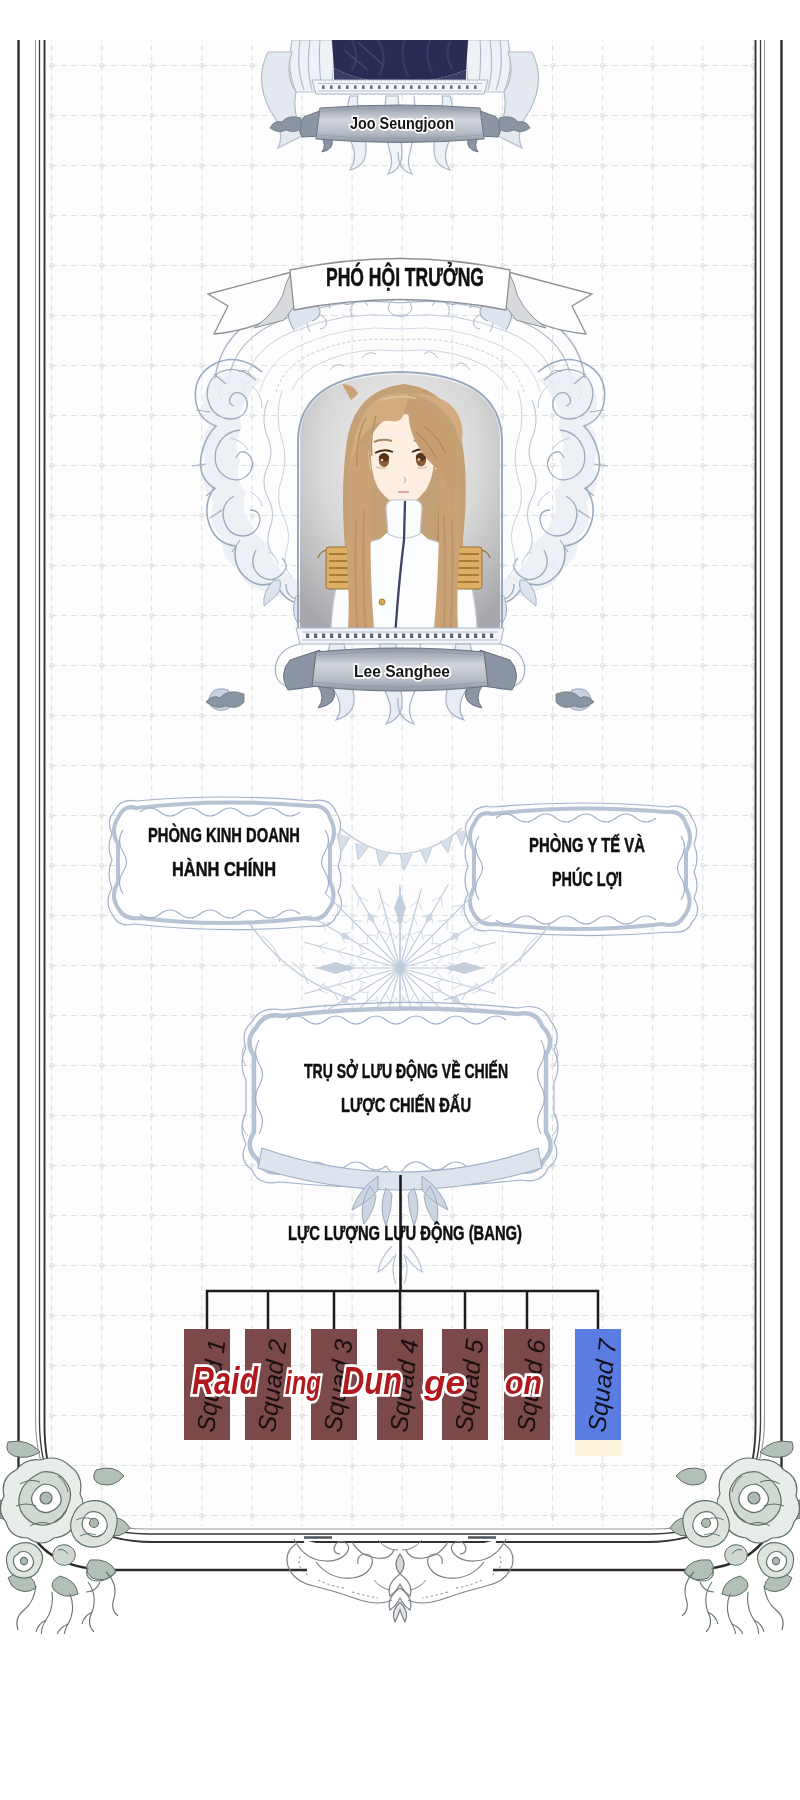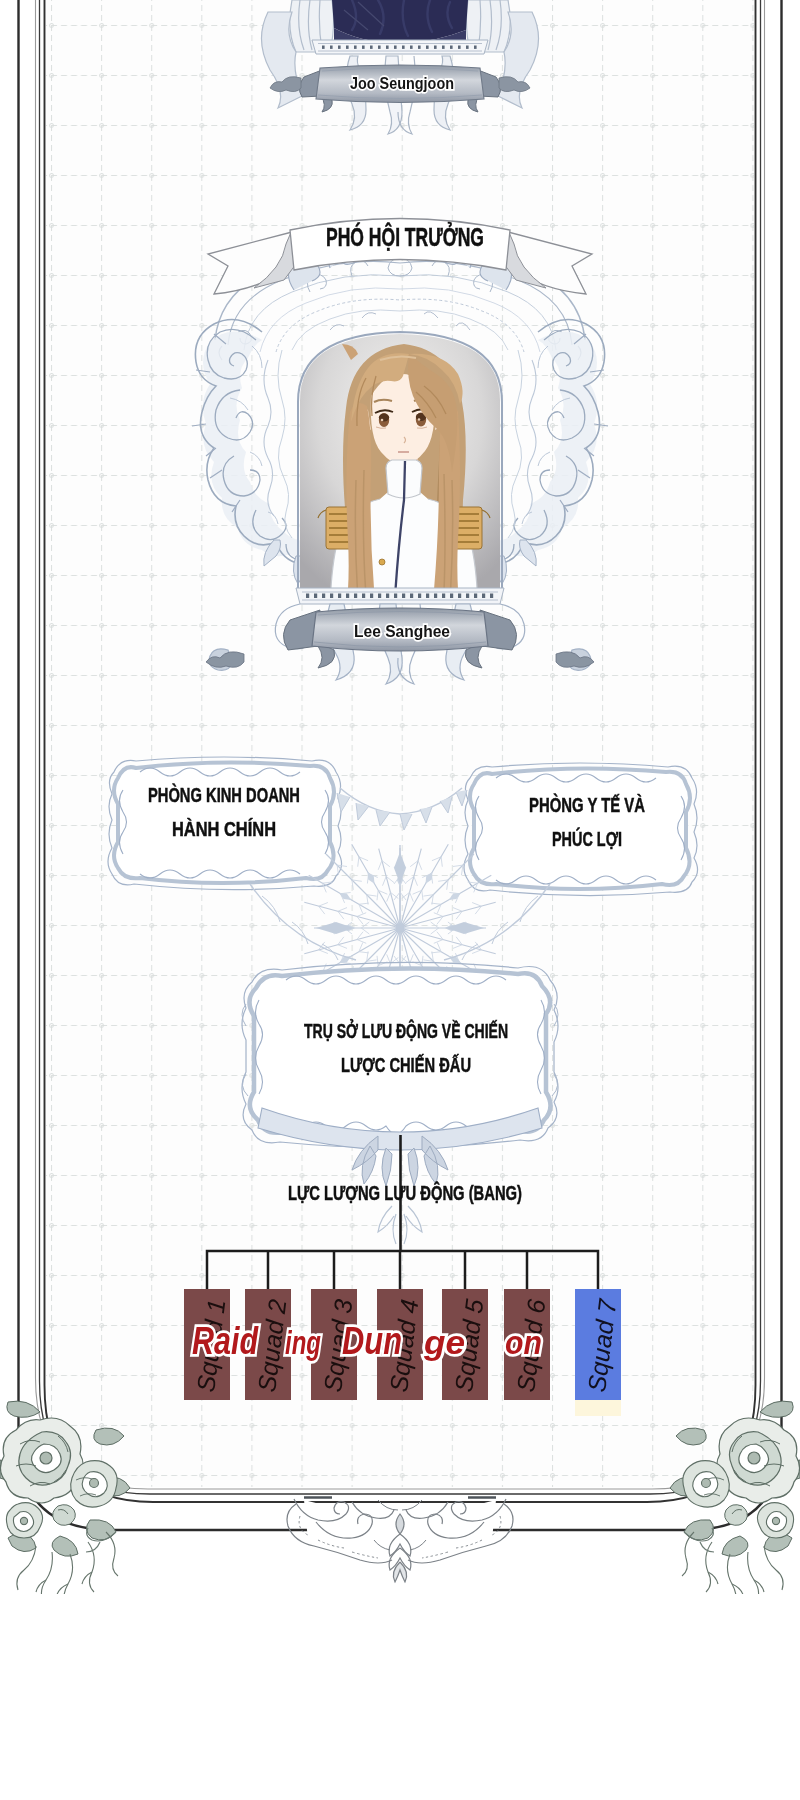--- a/index.html
+++ b/index.html
@@ -1,16 +1,16 @@
 <!DOCTYPE html>
 <html><head>
 <meta charset="utf-8">
 <style>
 html,body{margin:0;padding:0;background:#ffffff;}
-#page{position:relative;width:800px;height:1594px;background:#ffffff;overflow:hidden;}
+#page{position:relative;width:800px;height:1594px;background:#ffffff;overflow:hidden;margin-top:40px;}
 svg{display:block;}
 text{font-family:"Liberation Sans",sans-serif;}
 </style>
 </head>
 <body>
 <div id="page">
 <svg width="800" height="1800" viewBox="0 0 800 1800">
 <defs>
 <pattern id="grid" width="50.1" height="50" patternUnits="userSpaceOnUse" x="0.9" y="25">
   <path d="M0.5 0 V50 M0 0.5 H50.1" stroke="#dde1e0" stroke-width="1.1" fill="none" stroke-dasharray="6 4"></path>

